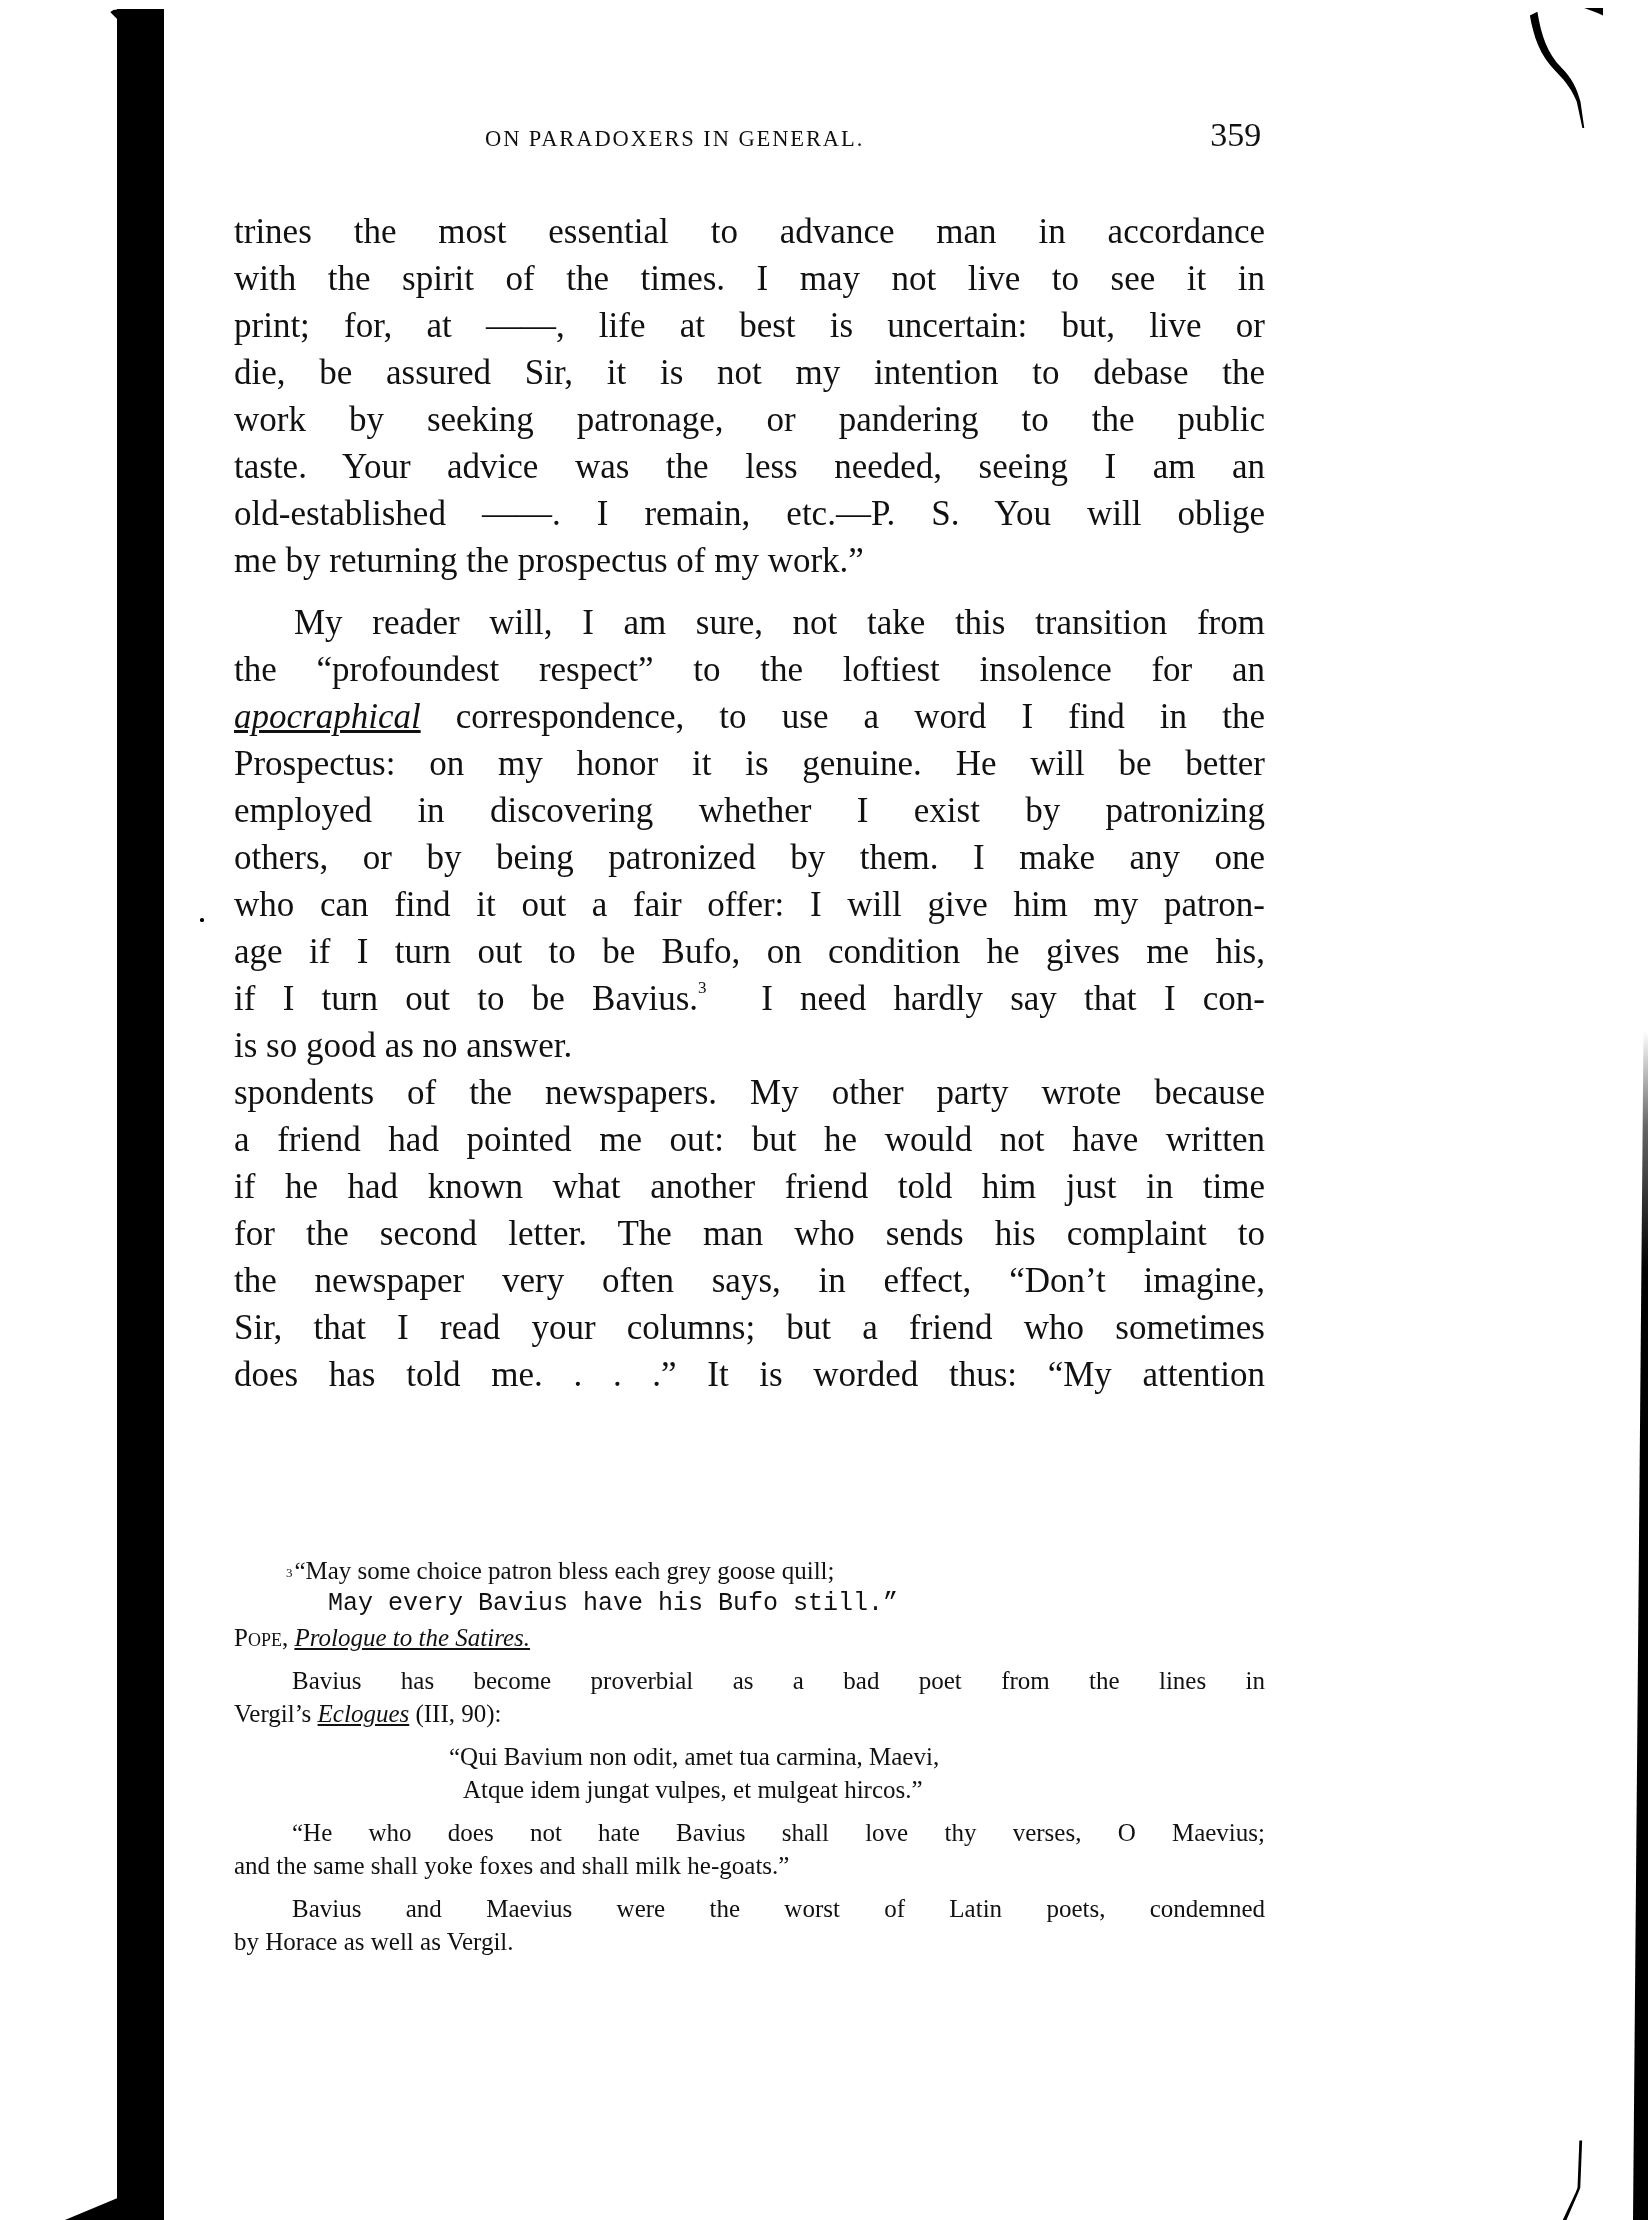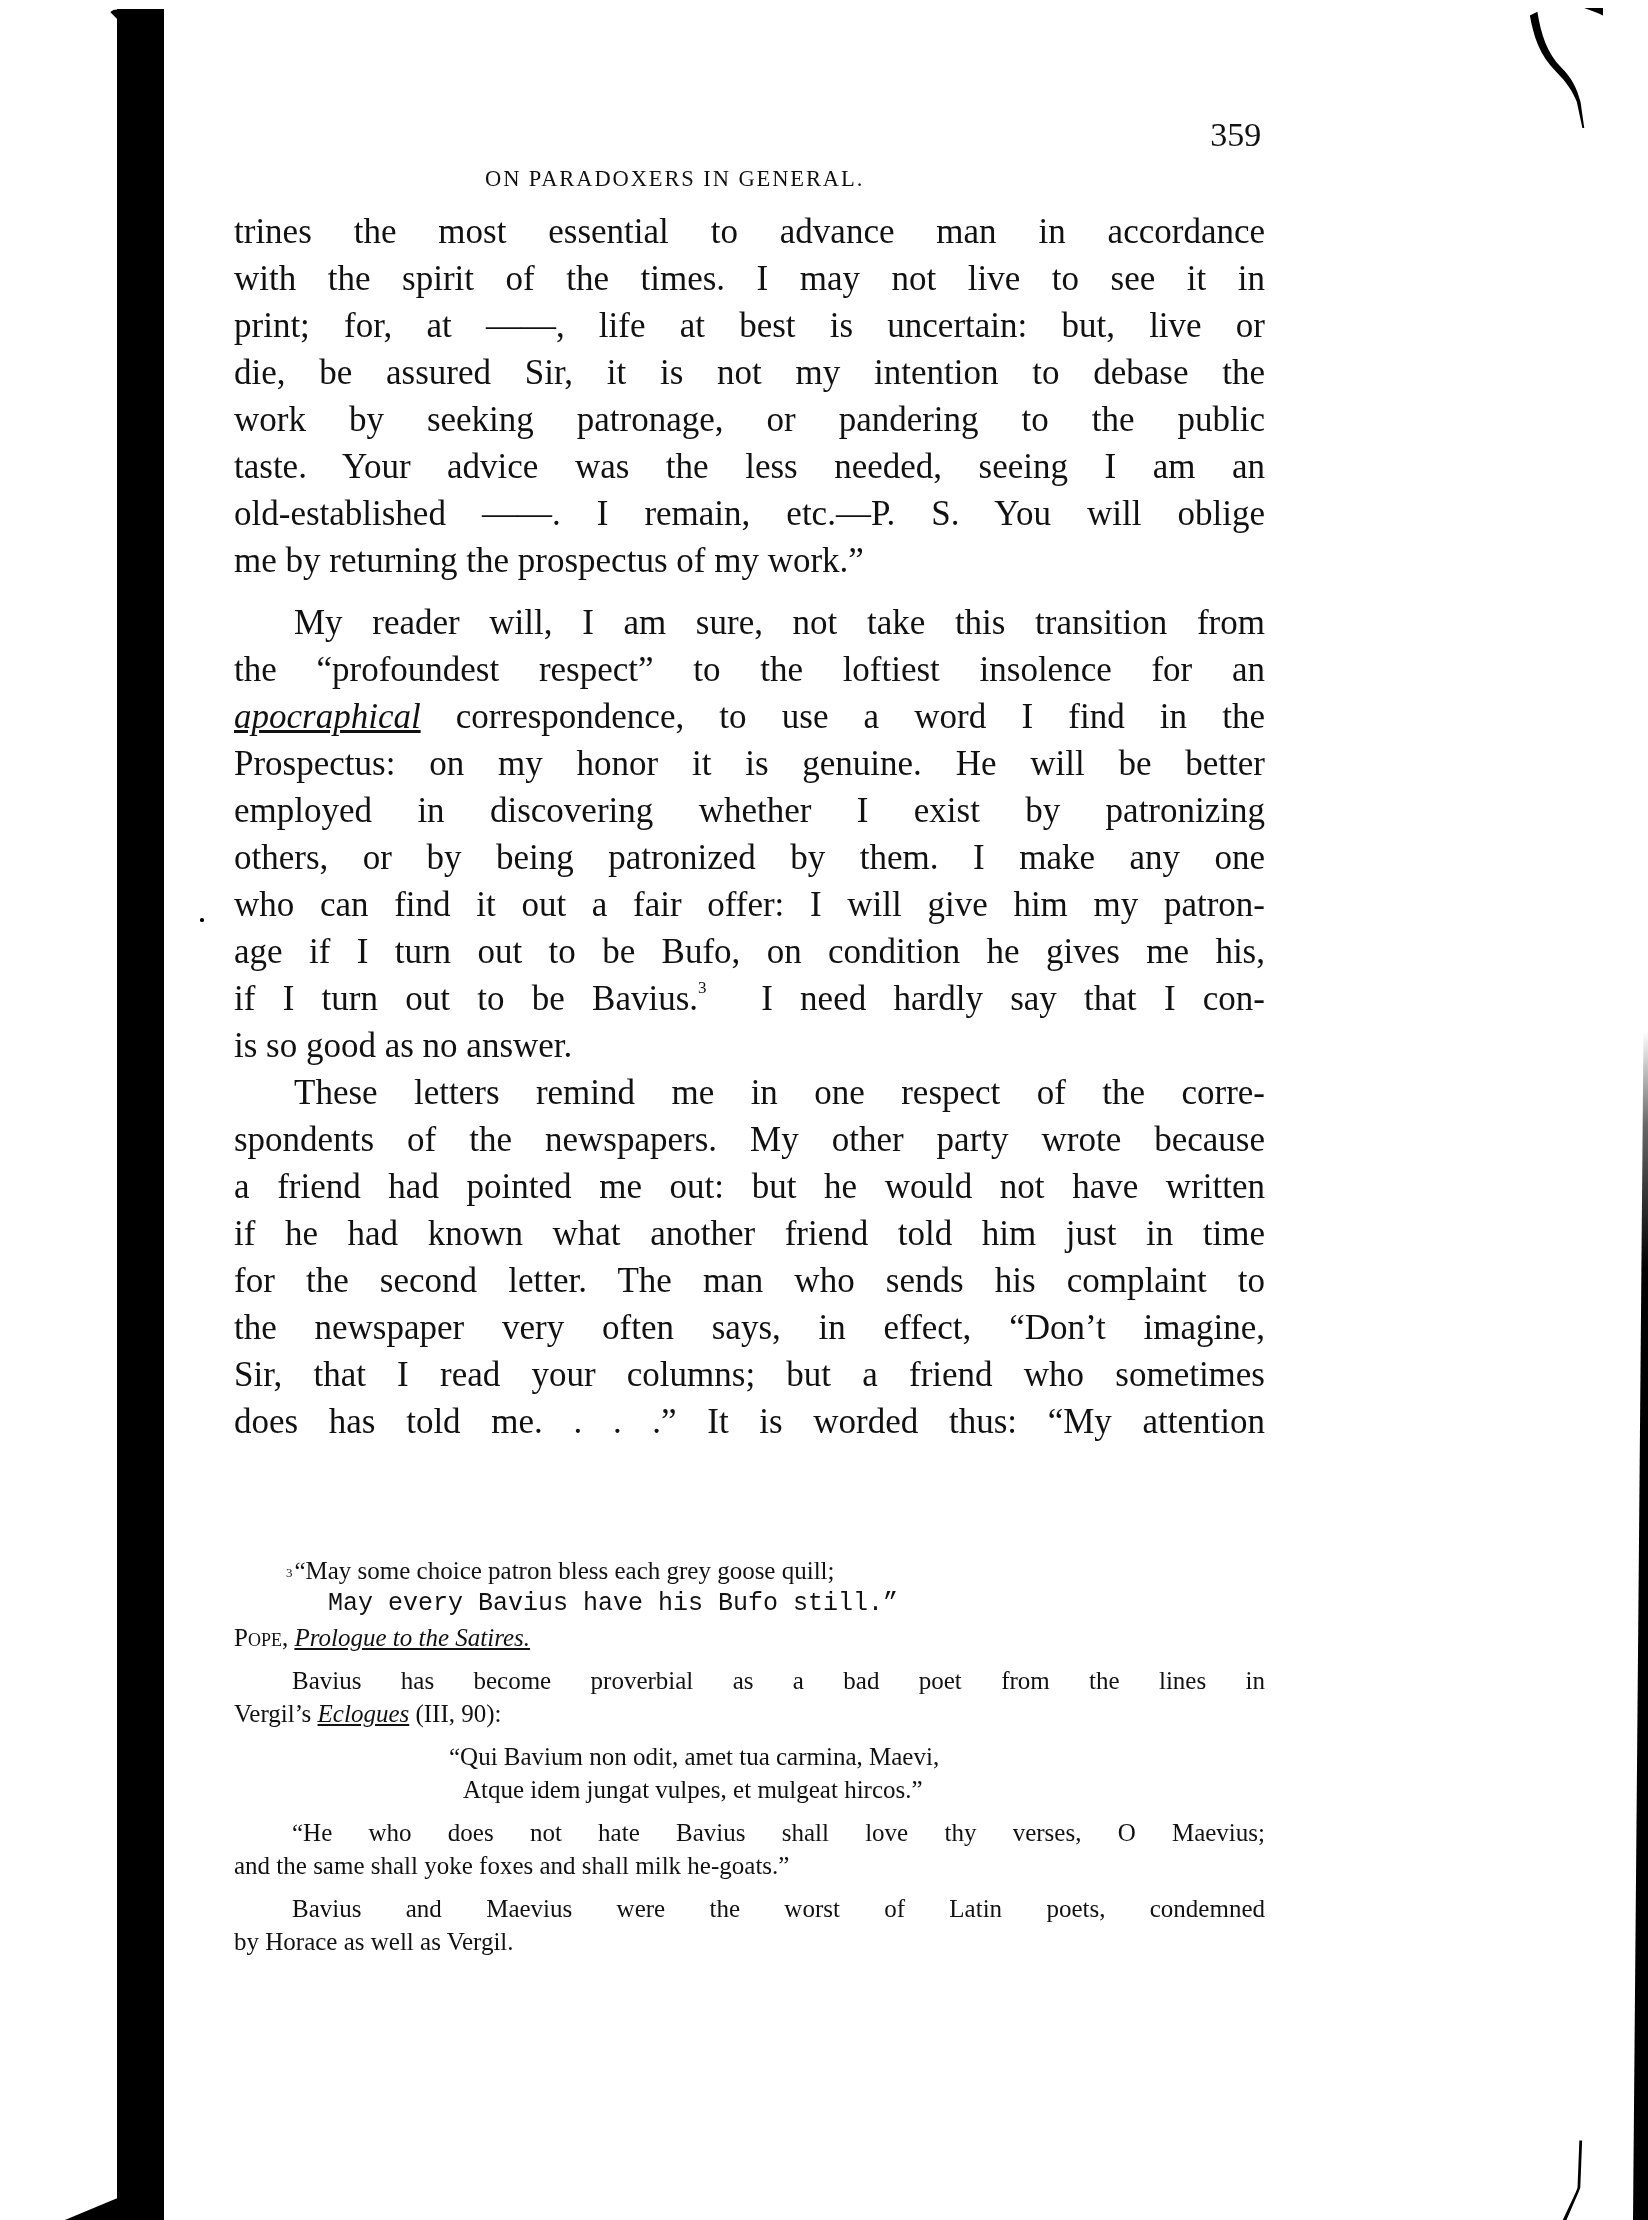--- a/index.html
+++ b/index.html
@@ -85,21 +85,20 @@
       width: 1031px;
       height: 37px;
     }
     .running-title {
       position: absolute;
       left: 251px;
       top: 5.6px;
       font-size: 22.5px;
       letter-spacing: 1.9px;
       text-transform: uppercase;
-      margin-top: 40px;
     }
     .page-number {
       position: absolute;
       right: 3.7px;
       top: -3.7px;
       font-size: 34px;
     }
 
     .body-text {
       position: absolute;
@@ -212,21 +211,20 @@
     <span class="line"><em>apocraphical</em> <span>correspondence, to use a word I find in the</span></span>
     <span class="line">Prospectus: on my honor it is genuine.  He will be better</span>
     <span class="line">employed in discovering whether I exist by patronizing</span>
     <span class="line">others, or by being patronized by them.  I make any one</span>
     <span class="line">who can find it out a fair offer: I will give him my patron-</span>
     <span class="line">age if I turn out to be Bufo, on condition he gives me his,</span>
     <span class="line"><span>if I turn out to be Bavius.</span><sup>3</sup>&nbsp;&nbsp;<span>I need hardly say that I con-</span></span>
     <span class="line last">is so good as no answer.</span>
   </div>
   <div>
-    <span class="line indent">These letters remind me in one respect of the corre-</span>
     <span class="line">spondents of the newspapers. My other party wrote because</span>
     <span class="line">a friend had pointed me out: but he would not have written</span>
     <span class="line">if he had known what another friend told him just in time</span>
     <span class="line">for the second letter.  The man who sends his complaint to</span>
     <span class="line">the newspaper very often says, in effect, “Don’t imagine,</span>
     <span class="line">Sir, that I read your columns; but a friend who sometimes</span>
     <span class="line">does has told me. . . .”  It is worded thus: “My attention</span>
   </div>
 </div>
 

